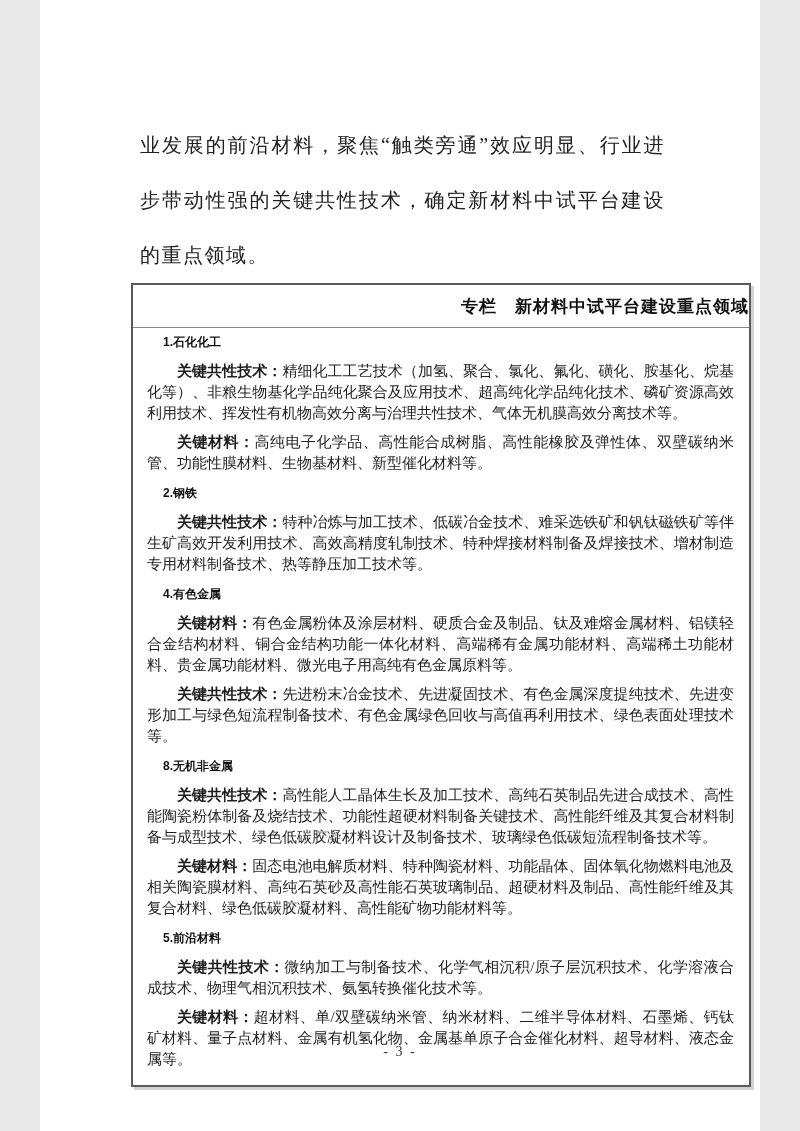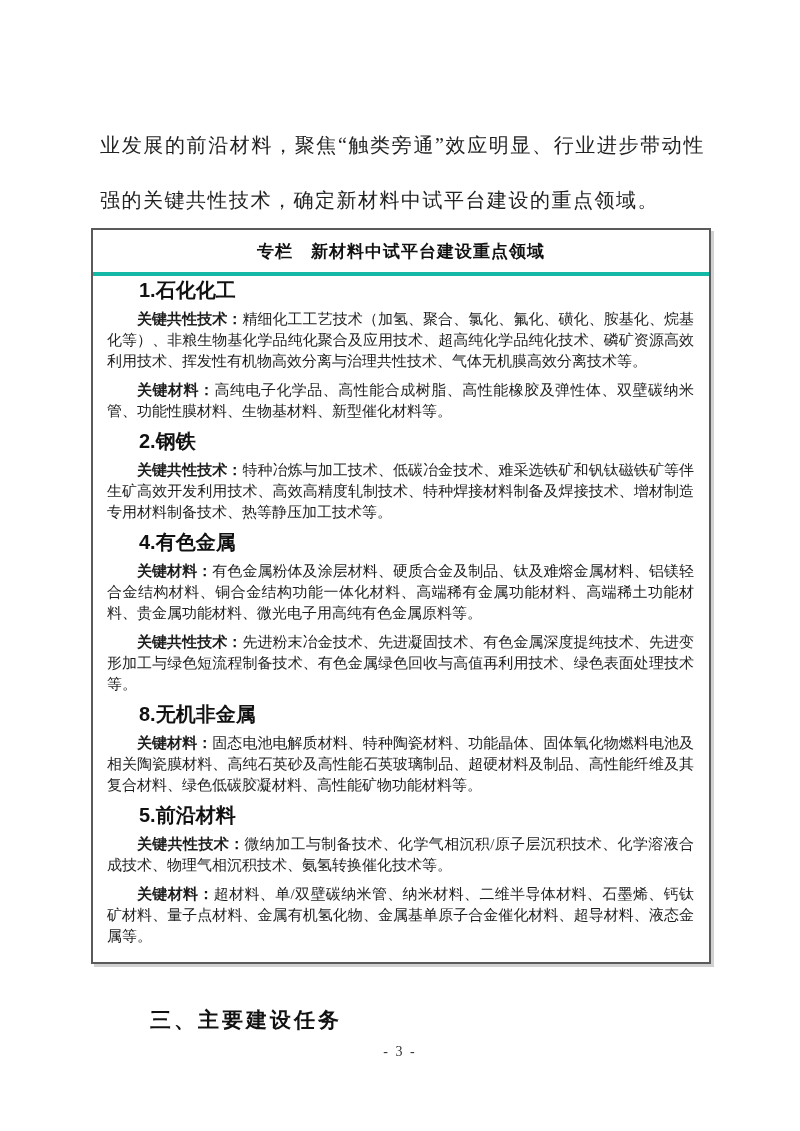--- a/index.html
+++ b/index.html
@@ -2,21 +2,21 @@
 <html lang="zh"><head>
 <meta charset="utf-8">
 <style>
   html, body {
     margin: 0;
     padding: 0;
     background: #e8e8e8;
   }
   .page {
     position: relative;
-    width: 800px;
+    width: 720px;
     height: 1131px;
     margin: 0 auto;
     background: #ffffff;
     color: #1c1c1c;
     font-family: "Liberation Serif", "DejaVu Serif", serif;
     overflow: hidden;
   }
   
   .intro {
     margin: 118px 95px 0 100px;
@@ -29,39 +29,39 @@
   
   .box {
     width: 620px;
     margin: 0 0 0 91px;
     border: 2px solid #5a5a5a;
     box-shadow: 3px 3px 0 rgba(0,0,0,0.18);
     background: #ffffff;
     box-sizing: border-box;
   }
   .box-title {
-    text-align: center;
+    text-align: right;
     font-weight: bold;
     font-size: 17px;
     padding: 10px 0 9px 0;
-    border-bottom: 4px solid #14b8a6;
+    border-bottom: 1px solid #14b8a6;
     letter-spacing: 1px;
     color: #111111;
   }
   .box-body {
     padding: 3px 7px 7px 6px;
     font-size: 15px;
     line-height: 21px;
     text-align: justify;
     color: #1e1e1e;
   }
   .sec-head {
     font-family: "Liberation Sans", "DejaVu Sans", sans-serif;
     font-weight: bold;
-    font-size: 20px;
+    font-size: 12px;
     line-height: 22px;
     text-indent: 2em;
     color: #111111;
   }
   .para {
     margin: 8px;
     text-indent: 2em;
   }
   .plabel {
     font-weight: bold;
@@ -110,20 +110,21 @@
       </div>
 
       <div class="section">
         <div class="sec-head">4.有色金属</div>
         <p class="para"><span class="plabel">关键材料：</span><span>有色金属粉体及涂层材料、硬质合金及制品、钛及难熔金属材料、铝镁轻合金结构材料、铜合金结构功能一体化材料、高端稀有金属功能材料、高端稀土功能材料、贵金属功能材料、微光电子用高纯有色金属原料等。</span></p>
         <p class="para"><span class="plabel">关键共性技术：</span><span>先进粉末冶金技术、先进凝固技术、有色金属深度提纯技术、先进变形加工与绿色短流程制备技术、有色金属绿色回收与高值再利用技术、绿色表面处理技术等。</span></p>
       </div>
 
       <div class="section">
         <div class="sec-head">8.无机非金属</div>
+        <p class="para"><span class="plabel">关键共性技术：</span><span>高性能人工晶体生长及加工技术、高纯石英制品先进合成技术、高性能陶瓷粉体制备及烧结技术、功能性超硬材料制备关键技术、高性能纤维及其复合材料制备与成型技术、绿色低碳胶凝材料设计及制备技术、玻璃绿色低碳短流程制备技术等。</span></p>
         <p class="para"><span class="plabel">关键材料：</span><span>固态电池电解质材料、特种陶瓷材料、功能晶体、固体氧化物燃料电池及相关陶瓷膜材料、高纯石英砂及高性能石英玻璃制品、超硬材料及制品、高性能纤维及其复合材料、绿色低碳胶凝材料、高性能矿物功能材料等。</span></p>
       </div>
 
       <div class="section">
         <div class="sec-head">5.前沿材料</div>
         <p class="para"><span class="plabel">关键共性技术：</span><span>微纳加工与制备技术、化学气相沉积/原子层沉积技术、化学溶液合成技术、物理气相沉积技术、氨氢转换催化技术等。</span></p>
         <p class="para"><span class="plabel">关键材料：</span><span>超材料、单/双壁碳纳米管、纳米材料、二维半导体材料、石墨烯、钙钛矿材料、量子点材料、金属有机氢化物、金属基单原子合金催化材料、超导材料、液态金属等。</span></p>
       </div>
 
     </div>

